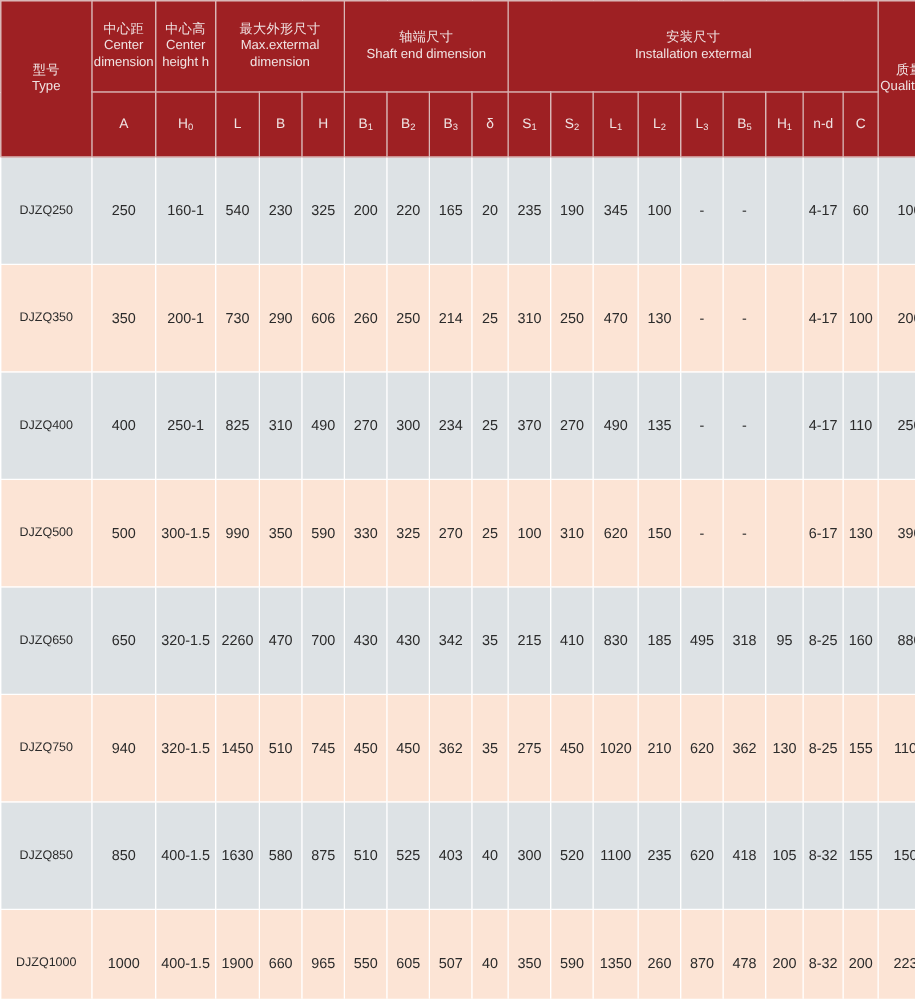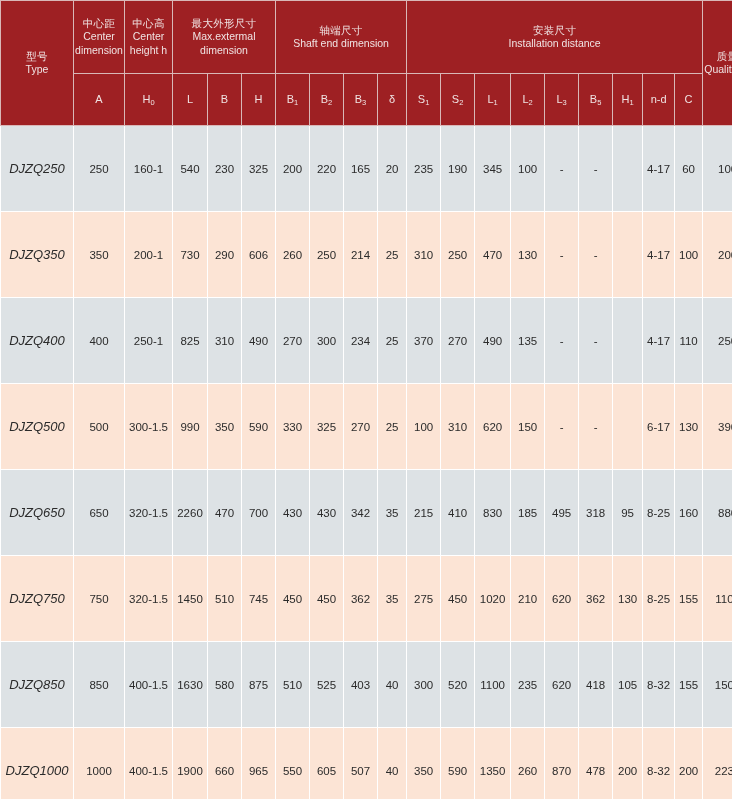--- a/index.html
+++ b/index.html
@@ -71,21 +71,21 @@
     color: #2b2b2b;
     border-left: 1px solid #ffffff;
     border-right: 1px solid #ffffff;
     border-top: 1px solid #ffffff;
     border-bottom: 1px solid #ffffff;
     padding: 0;
   }
   tbody tr.band-a td { background: #dde2e5; }
   tbody tr.band-b td { background: #fce4d5; }
 
-  td.type-col { font-size: 13px; font-style: italic; }
+  td.type-col { font-size: 10px; }
 </style>
 </head>
 <body>
 
 <table class="spec">
   <colgroup>
     <col style="width:73px">
     <col style="width:51px">
     <col style="width:48px">
     <col style="width:35px">
@@ -124,21 +124,21 @@
       <th colspan="3">
         <span class="cn">最大外形尺寸</span>
         <span class="en">Max.extermal dimension</span>
       </th>
       <th colspan="4">
         <span class="cn">轴端尺寸</span>
         <span class="en">Shaft end dimension</span>
       </th>
       <th colspan="9">
         <span class="cn">安装尺寸</span>
-        <span class="en">Installation distance</span>
+        <span class="en">Installation extermal</span>
       </th>
       <th class="quality-cell" rowspan="2">
         <span class="cn">质量</span>
         <span class="en">Quality kg</span>
       </th>
     </tr>
     <tr class="sym-row">
         <th class="sym">A</th>
         <th class="sym">H<sub>0</sub></th>
         <th class="sym">L</th>
@@ -266,21 +266,21 @@
         <td>185</td>
         <td>495</td>
         <td>318</td>
         <td>95</td>
         <td>8-25</td>
         <td>160</td>
         <td>880</td>
       </tr>
       <tr class="band-b">
         <td class="type-col">DJZQ750</td>
-        <td>750</td>
+        <td>940</td>
         <td>320-1.5</td>
         <td>1450</td>
         <td>510</td>
         <td>745</td>
         <td>450</td>
         <td>450</td>
         <td>362</td>
         <td>35</td>
         <td>275</td>
         <td>450</td>

